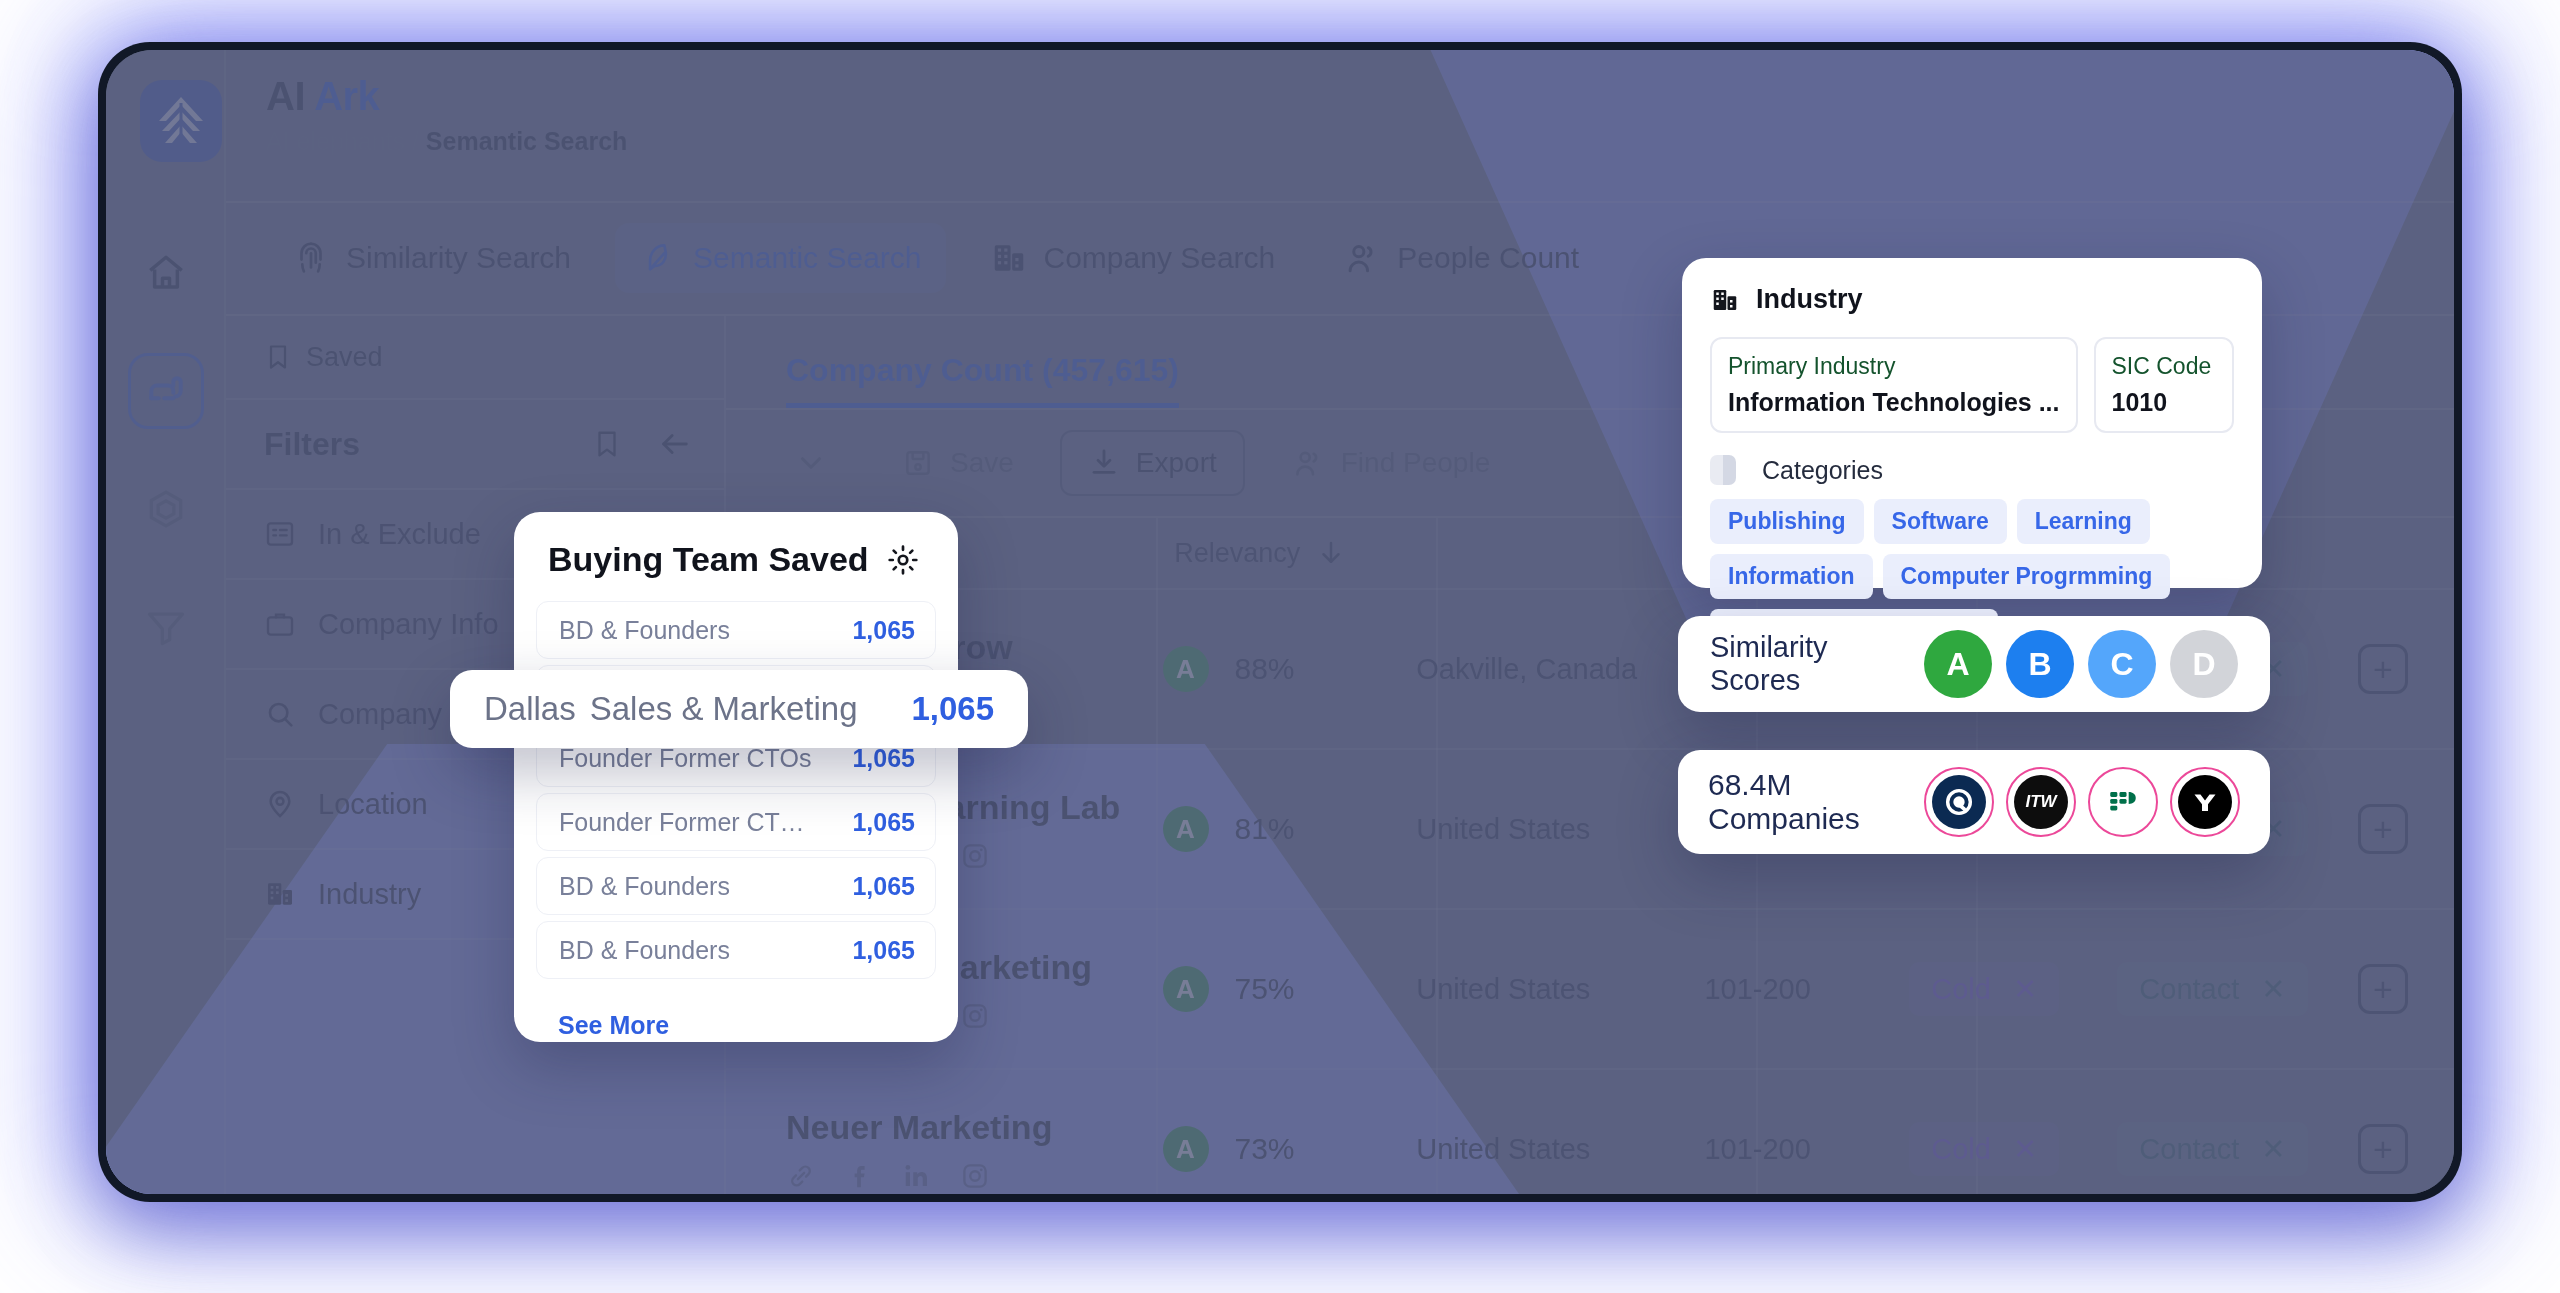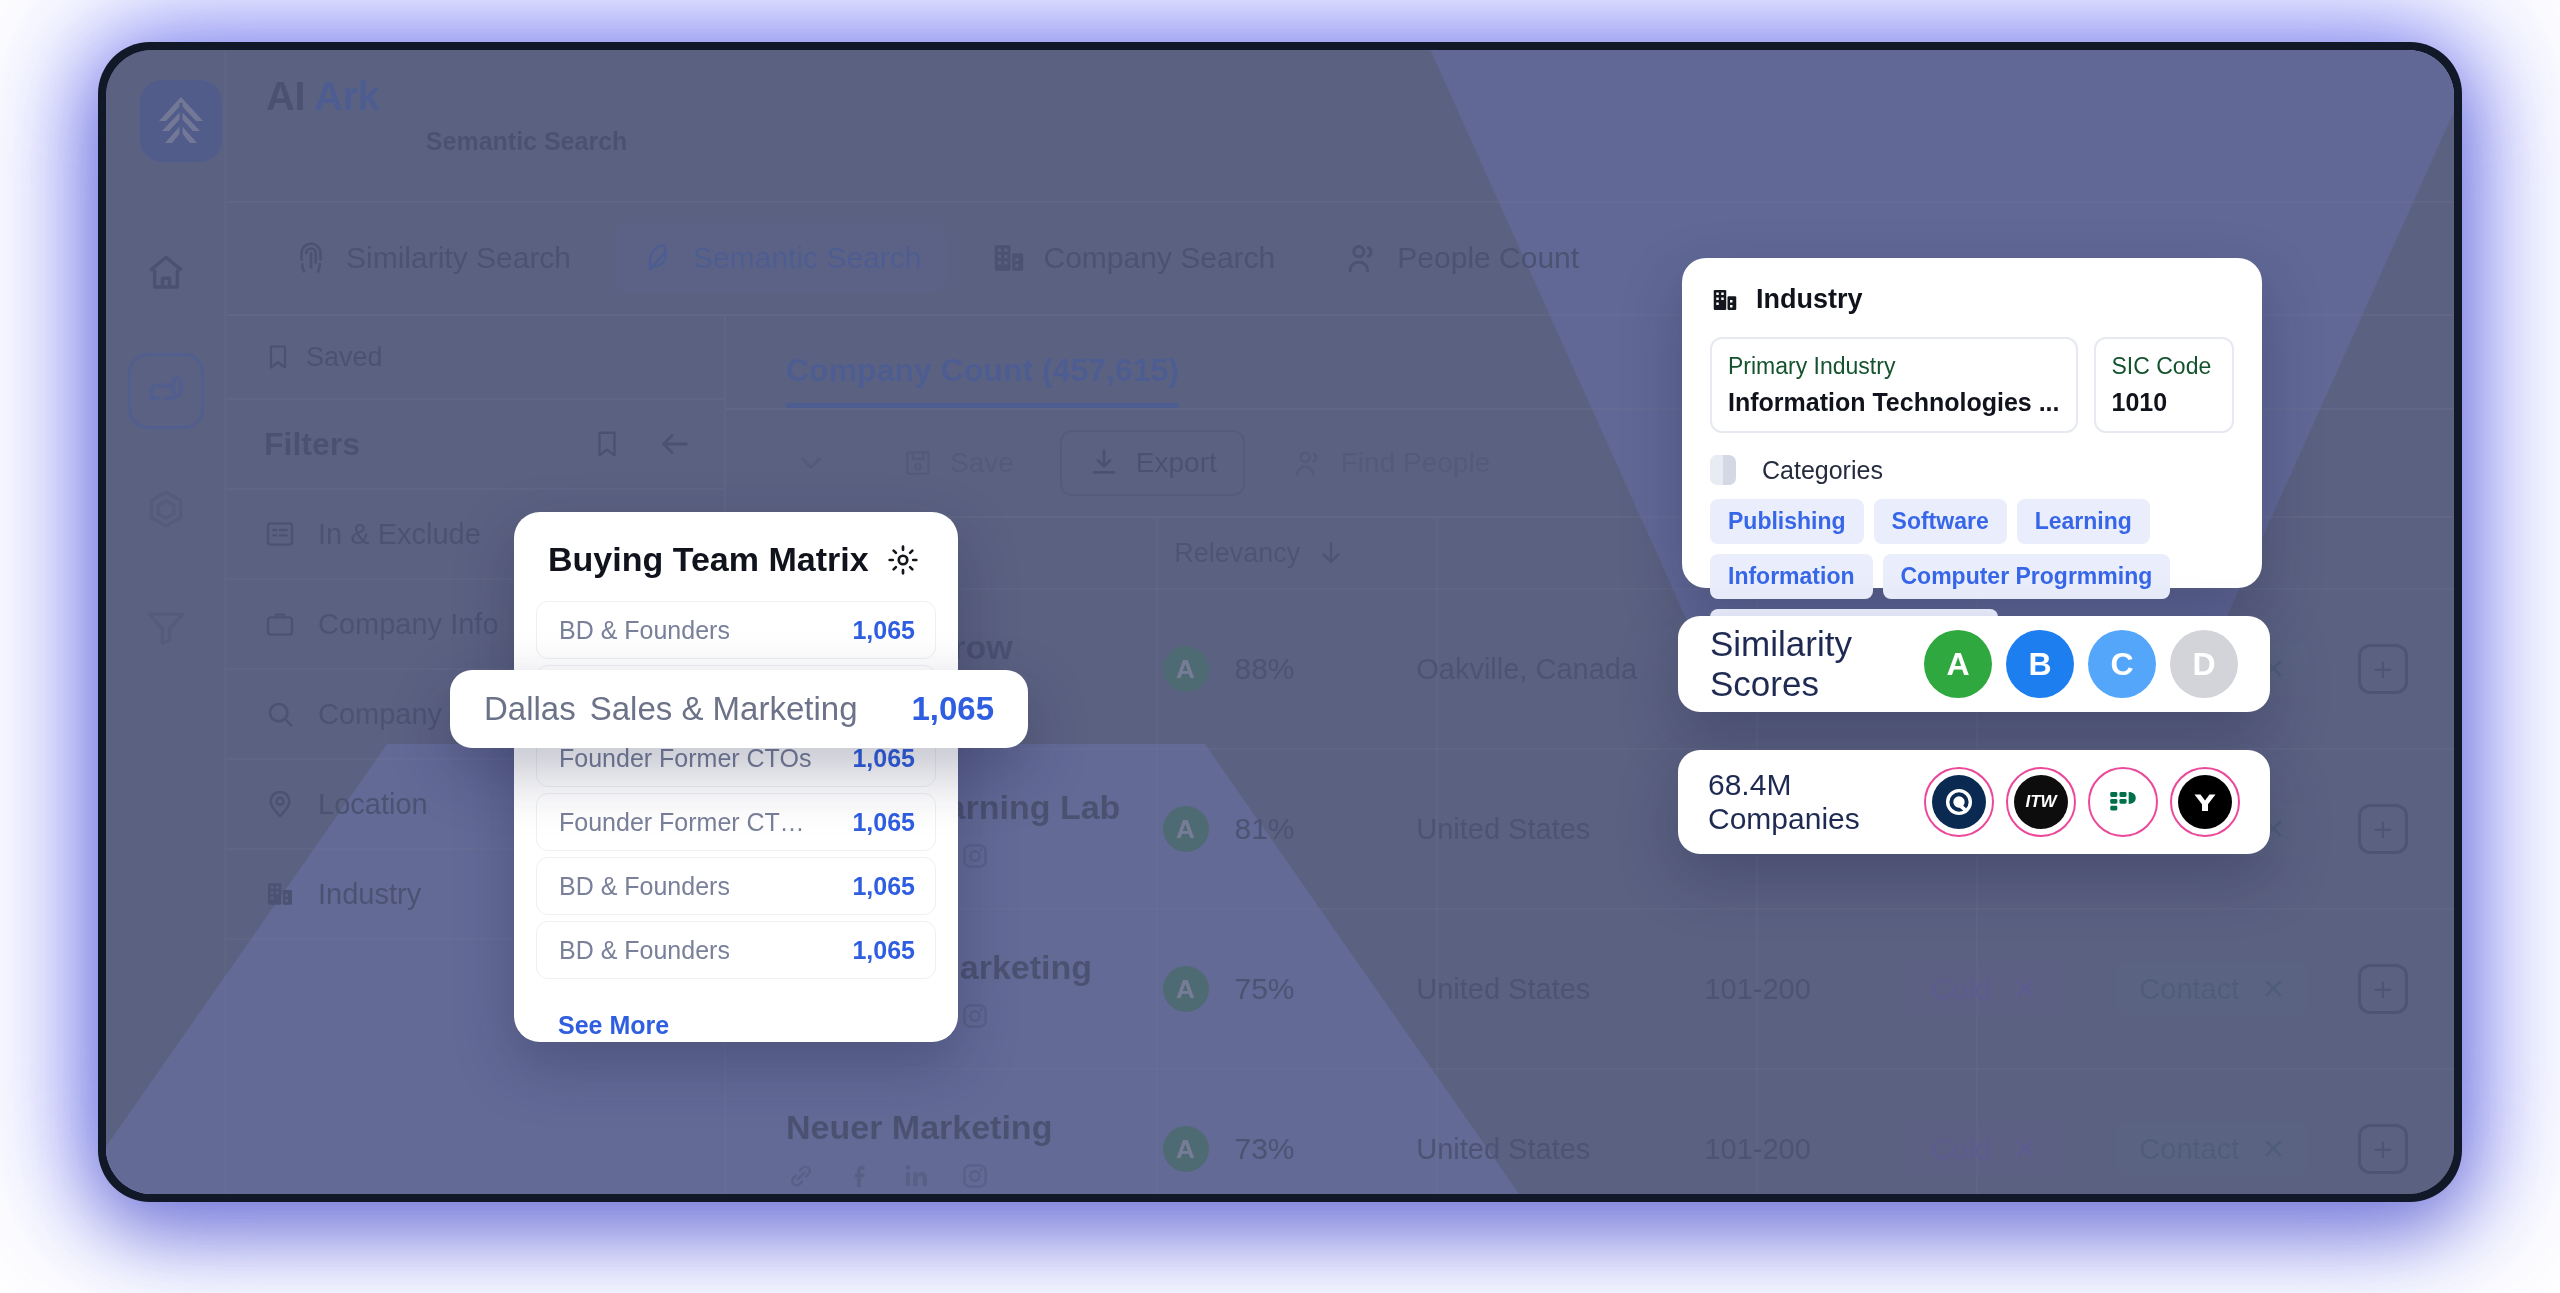--- a/index.html
+++ b/index.html
@@ -292,21 +292,21 @@
   .tags { display: flex; flex-wrap: wrap; gap: 10px; }
   .tag { background: #eaeefc; color: #3767e8; font-size: 23px; font-weight: 700;
          padding: 9px 18px; border-radius: 8px; }
   .ind-see { margin-top: 16px; font-size: 23px; font-weight: 700; color: #2f5fe0; }
 
   
   #sim-card {
     left: 1572px; top: 566px; width: 592px; height: 96px;
     border-radius: 22px; display: flex; align-items: center; padding: 0 32px;
   }
-  .sim-lbl { font-size: 35px; color: #1e2a52; }
+  .sim-lbl { font-size: 29px; color: #1e2a52; }
   .sim-grades { margin-left: auto; display: flex; gap: 14px; }
   .sg { width: 68px; height: 68px; border-radius: 50%; color: #fff;
         font-size: 32px; font-weight: 700; display: flex;
         align-items: center; justify-content: center; }
 
   
   #comp-card {
     left: 1572px; top: 700px; width: 592px; height: 104px;
     border-radius: 22px; display: flex; align-items: center; padding: 0 30px;
   }
@@ -731,21 +731,21 @@
               </div>
           </div>
         </div>
       </div>
 
       <div class="app-dim"></div>
 
 
       <div class="float" id="btm-card">
         <div class="btm-head">
-          <span class="btm-title">Buying Team Matrix</span>
+          <span class="btm-title">Buying Team Saved</span>
           <span class="btm-gear">
             <svg width="34" height="34" viewBox="0 0 24 24" fill="none" stroke="#14161d" stroke-width="1.9">
               <circle cx="12" cy="12" r="3"></circle>
               <path d="M12 2.6v2.2M12 19.2v2.2M21.4 12h-2.2M4.8 12H2.6M18.6 5.4l-1.6 1.6M7 17l-1.6 1.6M18.6 18.6 17 17M7 7 5.4 5.4" stroke-linecap="round"></path>
             </svg>
           </span>
         </div>
         <div class="btm-row">
           <span class="lbl">BD &amp; Founders</span>
           <span class="val">1,065</span>

